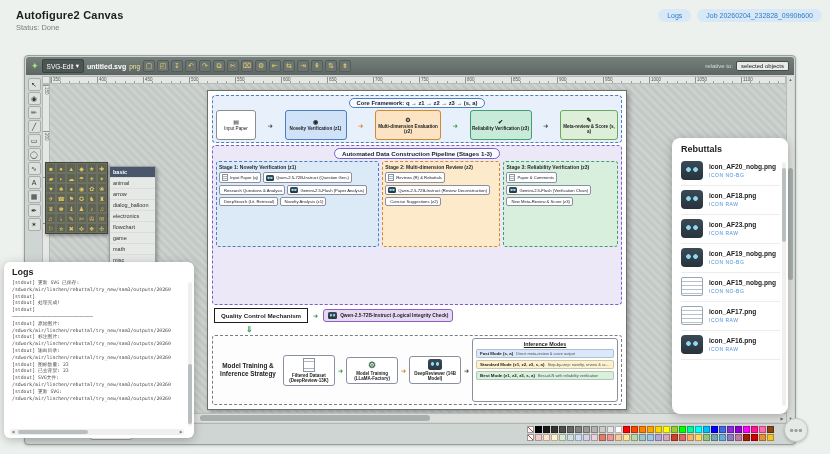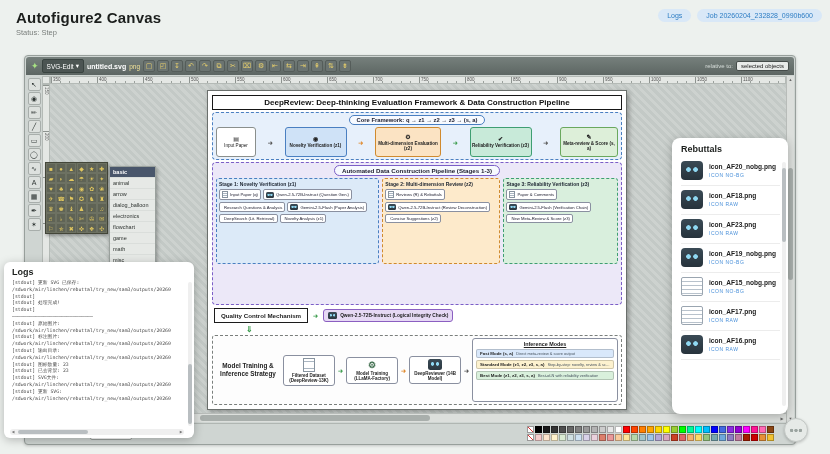--- a/index.html
+++ b/index.html
@@ -1,21 +1,21 @@
 <!DOCTYPE html>
 <html><head>
 <meta charset="utf-8">
 <style>
   * { margin:0; padding:0; box-sizing:border-box; }
   html,body { width:830px; height:454px; }
   body { font-family:"Liberation Sans", sans-serif; background:#edf1ee; position:relative; overflow:hidden; color:#222; }
 
   
   .app-header { position:absolute; left:0; top:0; right:0; height:54px; }
-  .app-title { font-size:15px; font-weight:bold; color:#1b1e1c; padding:9px 0 2px 16px; letter-spacing:.2px; }
+  .app-title { font-size:11px; font-weight:bold; color:#1b1e1c; padding:9px 0 2px 16px; letter-spacing:.2px; }
   .app-status { font-size:7.5px; color:#7a7f7c; padding-left:16px; }
   .header-pills { position:absolute; right:8px; top:9px; display:flex; gap:6px; }
   .pill { background:#d9e8f7; color:#2d7dc4; font-size:7px; padding:3px 9px; border-radius:9px; white-space:nowrap; }
 
   
   .editor { position:absolute; left:24px; top:55px; width:772px; height:390px; background:#cfd5d2;
             border:1px solid #98a09c; border-radius:4px; box-shadow:0 1px 3px rgba(0,0,0,.18); }
 
   .toolbar { position:absolute; left:1px; top:1px; right:1px; height:18px;
              background:linear-gradient(#76807c,#5d6663); border-radius:3px 3px 0 0;
@@ -165,21 +165,21 @@
          border:1px solid #c3c8c5; box-shadow:0 1px 3px rgba(0,0,0,.2); cursor:pointer;
          background-image:radial-gradient(circle at 30% 52%, #9ba4a0 0 1.4px, transparent 2px),
                           radial-gradient(circle at 50% 52%, #9ba4a0 0 1.4px, transparent 2px),
                           radial-gradient(circle at 70% 52%, #9ba4a0 0 1.4px, transparent 2px); }
 </style>
 </head>
 <body>
 
 <div class="app-header">
   <div class="app-title">Autofigure2 Canvas</div>
-  <div class="app-status">Status: Step</div>
+  <div class="app-status">Status: Done</div>
   <div class="header-pills">
     <span class="pill">Logs</span>
     <span class="pill">Job 20260204_232828_0990b600</span>
   </div>
 </div>
 
 <div class="editor">
 
   <div class="toolbar">
     <span class="logo-glyph">✦</span>
@@ -279,21 +279,20 @@
       <span class="vr-num">250</span>
       <span class="vr-num">300</span>
       <span class="vr-num">350</span>
       <span class="vr-num">400</span>
       <span class="vr-num">450</span>
     </div>
 
   <div class="workarea">
     <div class="canvas">
 
-      <div class="d-title">DeepReview: Deep-thinking Evaluation Framework &amp; Data Construction Pipeline</div>
 
       <div class="d-core">
         <div class="d-pill">Core Framework: q → z1 → z2 → z3 → (s, a)</div>
         <div class="d-core-row">
           <div class="cn cn0">
             <span class="nico">▤</span>
             <span>Input Paper</span>
           </div>
           <span class="arr">➜</span>
           <div class="cn cn1">

